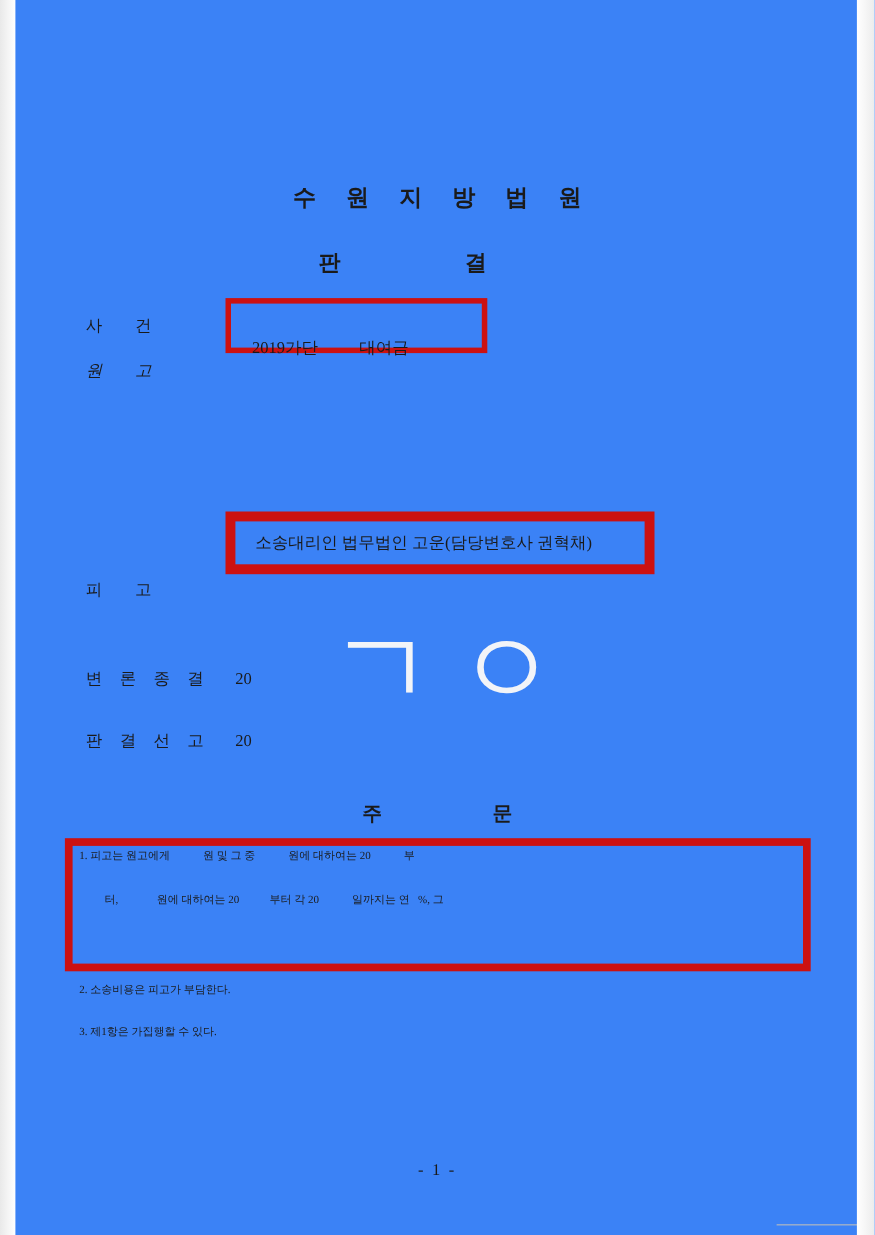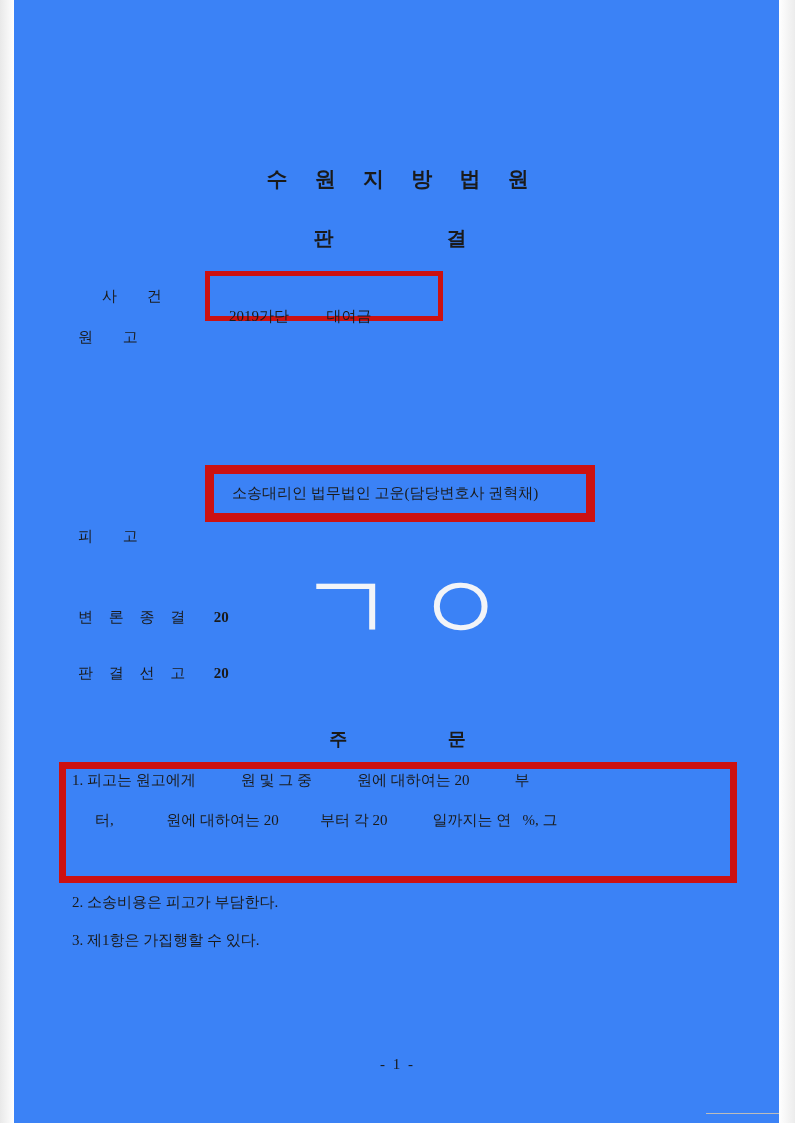--- a/index.html
+++ b/index.html
@@ -50,39 +50,37 @@
   .doc-type {
     position: absolute;
     top: 225px;
     left: 0;
     width: 732px;
     text-align: center;
     font-size: 20px;
     font-weight: bold;
     letter-spacing: 54px;
     text-indent: 54px;
-    padding-left: 24px;
   }
 
   .field-row {
     position: absolute;
     left: 78px;
     font-size: 15px;
   }
   .field-label {
     display: inline-block;
     width: 118px;
     letter-spacing: 13px;
   }
   .field-label.wide {
     letter-spacing: 6px;
   }
   .field-value {
     display: inline-block;
-    font-weight: bold;
   }
 
   .case-no-box {
     position: absolute;
     left: 205px;
     top: 271px;
     width: 238px;
     height: 50px;
     border: 5px solid #cc1111;
     box-sizing: border-box;
@@ -131,21 +129,21 @@
     top: 762px;
     width: 678px;
     height: 121px;
     border: 7px solid #cc1111;
     box-sizing: border-box;
   }
 
   .order-item {
     position: absolute;
     left: 72px;
-    font-size: 15px;
+    font-size: 10px;
     white-space: pre;
   }
   .order-item.indent {
     left: 95px;
   }
 
   .page-number {
     position: absolute;
     top: 1056px;
     left: 0;
@@ -178,28 +176,28 @@
 </head>
 <body>
 
 <div id="page">
 
   <div class="watermark">ㄱㅇ</div>
 
   <div class="court-title">수 원 지 방 법 원</div>
   <div class="doc-type">판        결</div>
 
-  <div class="field-row" style="top:287px;margin-left:24px;">
+  <div class="field-row" style="top:287px;">
     <span class="field-label">사        건</span>
   </div>
 
   <div class="case-no-box"></div>
   <div class="case-no-inner">2019가단          대여금</div>
 
-  <div class="field-row" style="top:328px;">
+  <div class="field-row" style="top:328px;font-style:italic;">
     <span class="field-label">원        고</span>
     <span class="field-value"></span>
   </div>
 
   <div class="attorney-box"></div>
   <div class="attorney-inner">소송대리인 법무법인 고운(담당변호사 권혁채)</div>
 
   <div class="field-row" style="top:527px;">
     <span class="field-label">피        고</span>
     <span class="field-value"></span>

